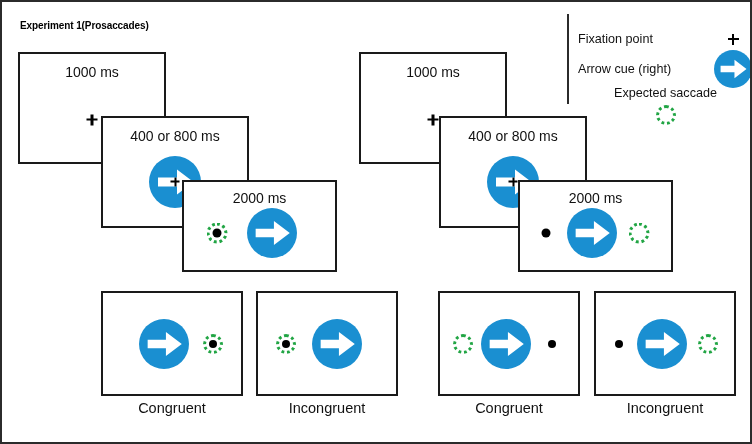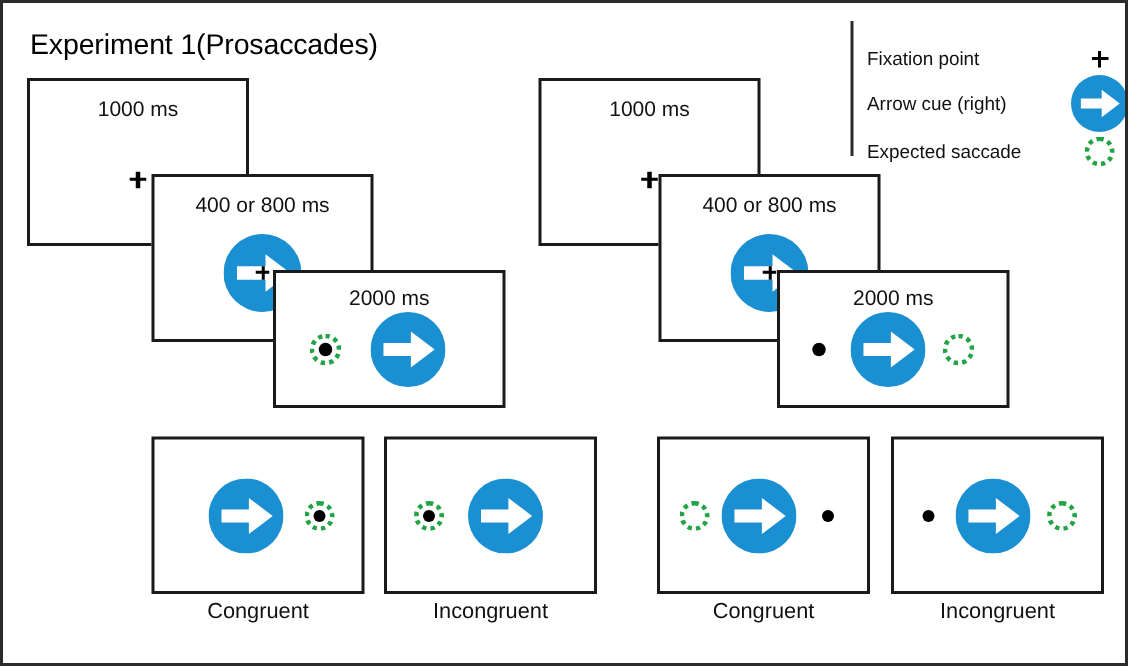--- a/index.html
+++ b/index.html
@@ -7,22 +7,22 @@
   #figure{
     position:relative;
     width:752px;height:444px;
     box-sizing:border-box;
     border:2px solid #2b2b2b;
     background:#ffffff;
     overflow:hidden;
   }
   .exp-title{
     position:absolute;
-    font-weight:normal;
-    font-size:19px;
+    font-weight:bold;
+    font-size:10px;
     color:#000;
     white-space:nowrap;
     letter-spacing:-0.1px;
   }
   .panel{
     position:absolute;
     box-sizing:border-box;
     border:2.5px solid #1a1a1a;
     background:#ffffff;
   }
@@ -230,21 +230,21 @@
     <div class="legend-row" style="left:576px;top:52px;">
       <span class="legend-text">Arrow cue (right)</span>
       <span class="legend-ico">
         <svg class="arrowcue" width="38" height="38" viewBox="0 0 52 52">
           <circle cx="26" cy="26" r="26" fill="#1a8fd1"></circle>
           <path d="M9 21.5 H28 V13.5 L44.5 26 L28 38.5 V30.5 H9 Z" fill="#ffffff"></path>
         </svg>
       </span>
     </div>
 
-    <div class="legend-row" style="left:576px;top:84px;">
+    <div class="legend-row" style="left:576px;top:84px;flex-direction:column;">
       <span class="legend-text">Expected saccade</span>
       <span class="legend-ico">
         <span class="saccade" style="display:inline-block;width:20px;height:20px;border-width:3.5px;"></span>
       </span>
     </div>
 
   </div>
 
 </div>
 

